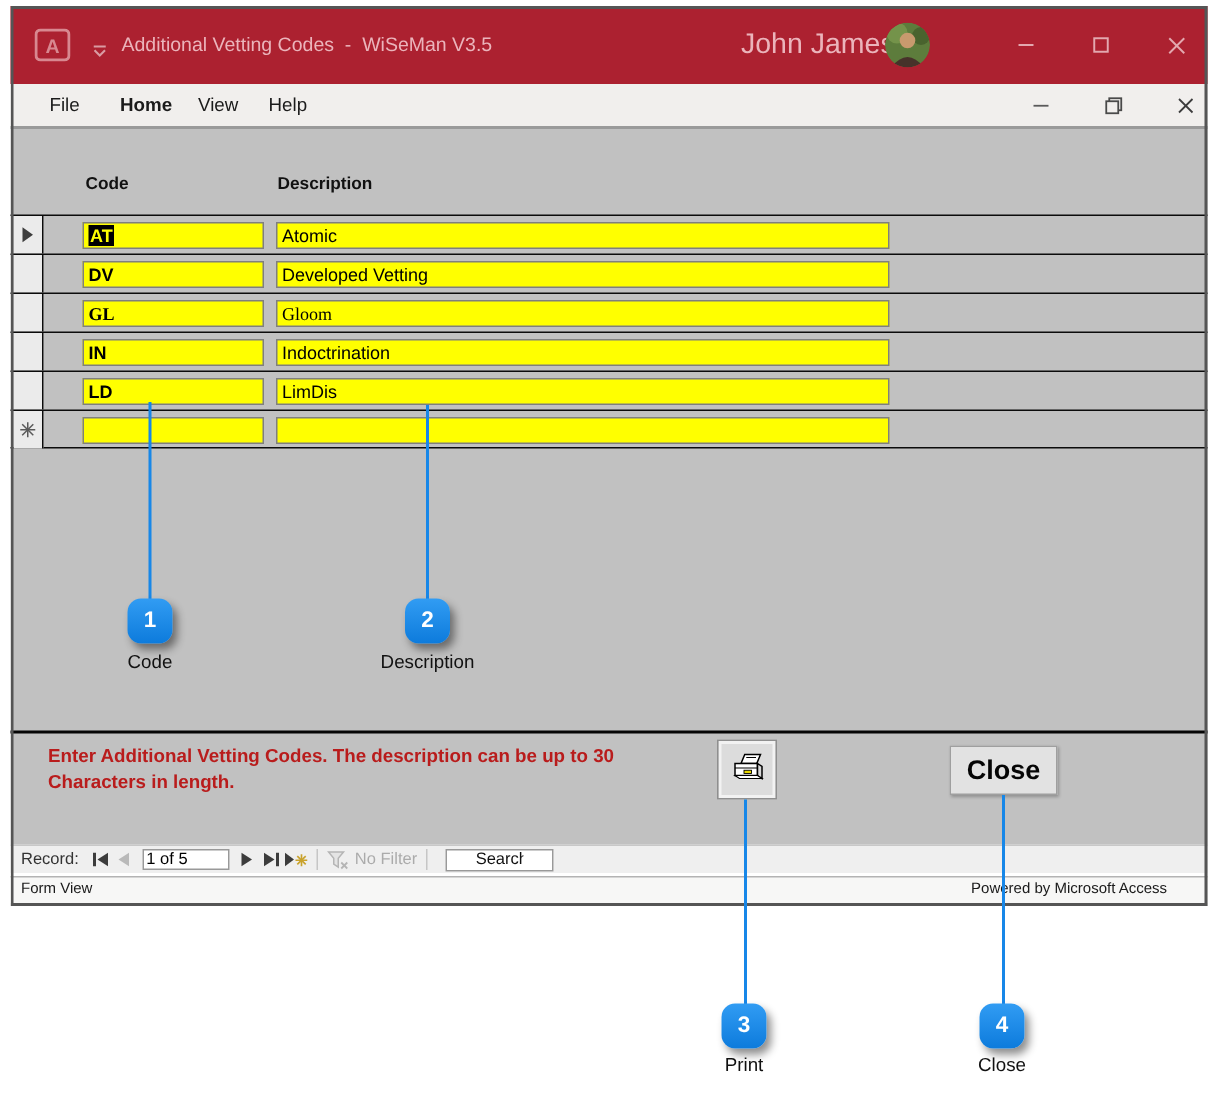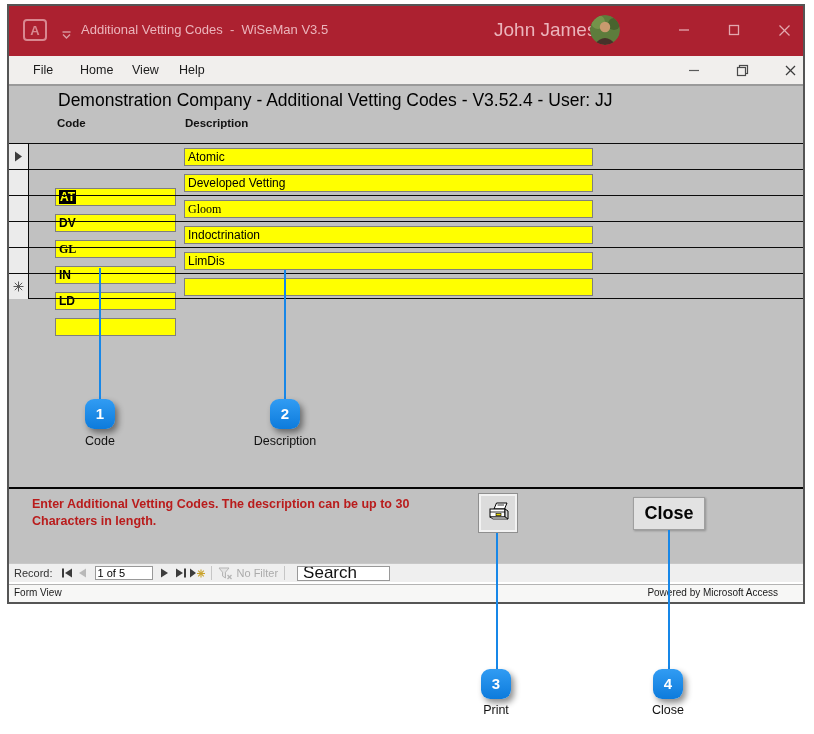--- a/index.html
+++ b/index.html
@@ -17,37 +17,37 @@
   .tb-user  { position:absolute; left:487px; top:0; height:52px; line-height:52px;
               color:#EBB4BB; font-size:19px; }
   .tb-avatar { position:absolute; left:583px; top:11px; width:30px; height:30px; border-radius:50%; overflow:hidden; }
   .tb-btn { position:absolute; top:0; width:30px; height:52px; display:flex; align-items:center; justify-content:center; }
   .tb-min { left:662px; } .tb-max { left:712px; } .tb-close { left:762px; }
 
   
   .menubar { position:absolute; left:0; top:52px; width:100%; height:30px; background:#F1EFED;
              border-bottom:2px solid #9A9A9A; }
   .menu-item { position:absolute; top:0; height:28px; line-height:28px; font-size:12.5px; color:#1b1b1b; }
-  .mi-0 { left:26px; } .mi-1 { left:73px; } .mi-2 { left:125px; } .mi-3 { left:172px; }
+  .mi-0 { left:26px; } .mi-1 { left:73px;font-weight:bold; } .mi-2 { left:125px; } .mi-3 { left:172px; }
   .mb-btn { position:absolute; top:0; width:30px; height:28px; display:flex; align-items:center; justify-content:center; }
   .mb-min { left:672px; } .mb-restore { left:720px; } .mb-close { left:768px; }
 
   
   .form-header { position:absolute; left:51px; top:86px; width:640px; font-size:17.5px; color:#000; }
   .col-head { position:absolute; top:113px; font-size:11.5px; font-weight:bold; color:#111; }
   .ch-code { left:50px; } .ch-desc { left:178px; }
 
   .row { position:absolute; left:0; width:100%; height:26px; border-top:1px solid #0b0b0b; }
   .row.last { border-bottom:1px solid #0b0b0b; }
   .r0{top:139px;} .r1{top:165px;} .r2{top:191px;font-family:Liberation Serif, serif;} .r3{top:217px;} .r4{top:243px;} .r5{top:269px;}
   .selcell { position:absolute; left:2px; top:0; width:20px; height:25px; background:#EBEBEB;
              border-right:1px solid #0b0b0b; display:flex; align-items:center; justify-content:center; }
   .field { position:absolute; top:4px; height:18px; background:#FFFF00; border:1px solid #7f7f7f;
            font-size:12px; color:#000; line-height:16px; padding-left:3px; overflow:hidden; white-space:nowrap; }
-  .f-code { left:48px; width:121px; font-weight:bold;margin-top:40px; }
+  .f-code { left:48px; width:121px; font-weight:bold; }
   .f-desc { left:177px; width:409px; }
   .sel-text { background:#000; color:#FFFF00; padding:0 1px; }
 
   .section-divider { position:absolute; left:0; top:483px; width:100%; height:2px; background:#050505; }
 
   
   .instructions { position:absolute; left:25px; top:492px; width:445px; font-size:12.5px;
                   font-weight:bold; color:#b91c1c; line-height:1.32; }
   .print-btn { position:absolute; left:471px; top:489px; width:40px; height:40px; background:#DCDCDC;
                border:1px solid #8f8f8f; box-shadow: inset 0 0 0 2px #f2f2f2;
@@ -58,22 +58,22 @@
 
   
   .navbar { position:absolute; left:0; top:559px; width:100%; height:19px; background:#EFEFEF;
             border-top:1px solid #C8C8C8; display:flex; align-items:center; font-size:11px; color:#333; }
   .nav-label { margin-left:7px; margin-right:6px; }
   .nav-btn { width:16px; height:14px; display:flex; align-items:center; justify-content:center; }
   .nav-pos { width:58px; height:14px; border:1px solid #999; background:#fff; font-size:11px;
              font-family:"Liberation Sans", sans-serif; padding:0 2px; margin:0 4px; }
   .nav-sep { width:1px; height:14px; background:#C6C6C6; margin:0 6px; }
   .nav-filter { display:flex; align-items:center; gap:4px; color:#ABABAB;text-align:right; }
-  .nav-search { width:93px; height:15px; border:1px solid #999; background:#fff; font-size:17px;
-                font-family:"Liberation Sans", sans-serif; padding:0 5px; margin-left:6px; color:#111; }
+  .nav-search { width:72px; height:15px; border:1px solid #999; background:#fff; font-size:11px;
+                font-family:"Liberation Sans", sans-serif; padding:0 19px; margin-left:6px; color:#111; }
   .nav-search::placeholder { color:#111; opacity:1; }
 
   .white-strip { position:absolute; left:0; top:578px; width:100%; height:2px; background:#fff; }
 
   
   .statusbar { position:absolute; left:0; top:580px; width:100%; height:18px; background:#F7F7F6;
                border-top:1px solid #B3B3B3; font-size:10px; color:#1a1a1a; }
   .sb-left  { position:absolute; left:7px; top:2px; }
   .sb-right { position:absolute; right:27px; top:2px; }
 
@@ -164,21 +164,20 @@
       </svg>
     </span>
     <span class="mb-btn mb-close">
       <svg width="13" height="13" viewBox="0 0 13 13">
         <line x1="2" y1="2" x2="11" y2="11" stroke="#3c3c3c" stroke-width="1.2"></line>
         <line x1="11" y1="2" x2="2" y2="11" stroke="#3c3c3c" stroke-width="1.2"></line>
       </svg>
     </span>
   </div>
 
-  <div class="form-header">Demonstration Company - Additional Vetting Codes - V3.52.4 - User: JJ</div>
   <div class="col-head ch-code">Code</div>
   <div class="col-head ch-desc">Description</div>
 
   <div class="row r0">
     <span class="selcell">
       <svg width="9" height="11" viewBox="0 0 9 11">
           <polygon points="1,0.5 8,5.5 1,10.5" fill="#3d3d3d"></polygon>
         </svg>
     </span>
     <span class="field f-code"><span class="sel-text">AT</span></span>

